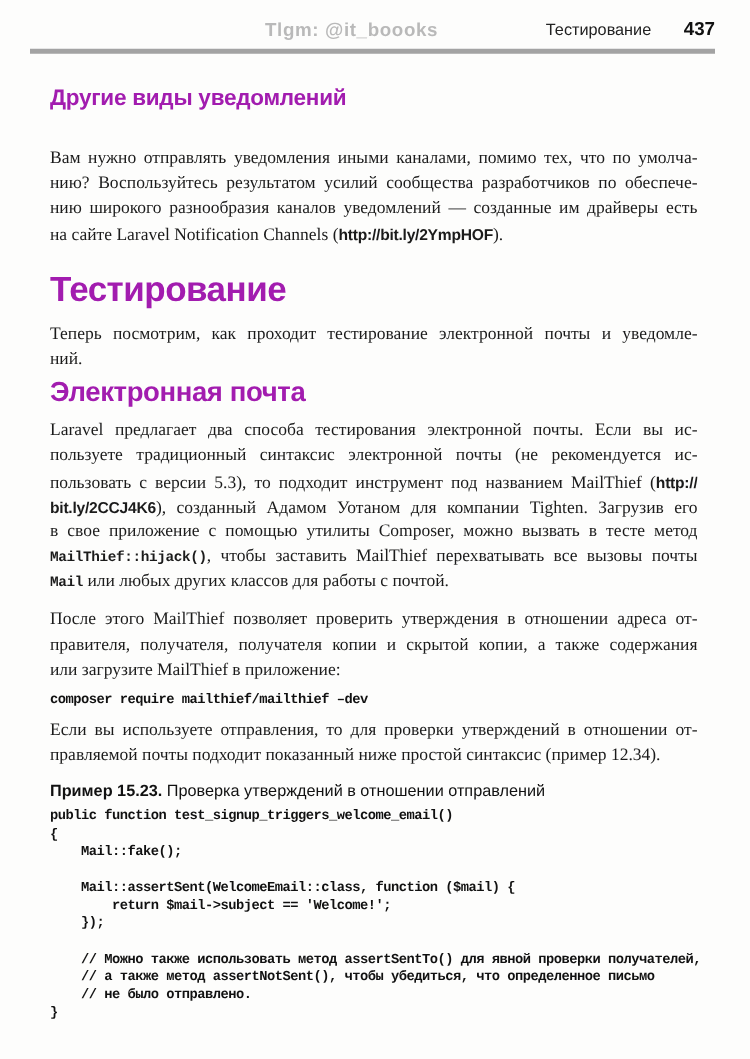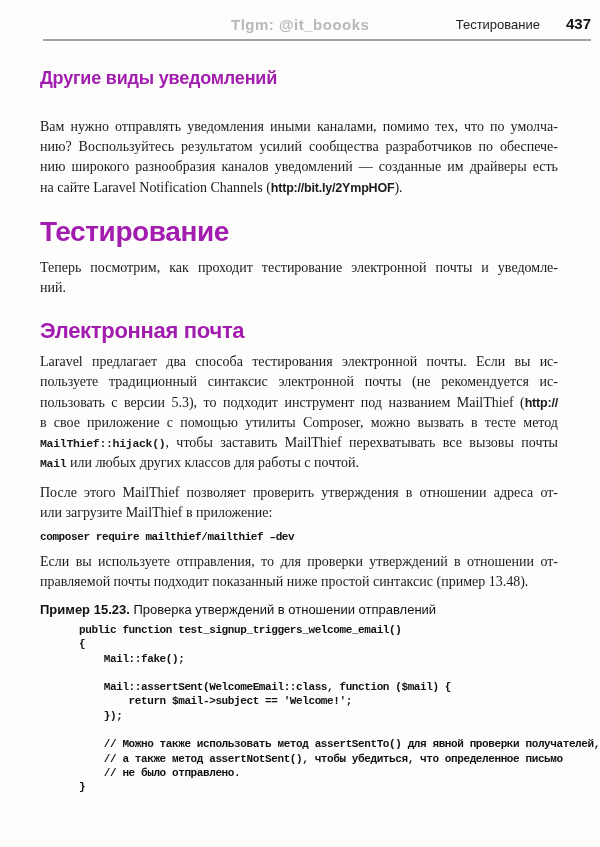--- a/index.html
+++ b/index.html
@@ -6,22 +6,22 @@
   body{
     width:600px;height:847px;overflow:hidden;
     background:#fdfdfc;color:#1b1b1b;
     font-family:"Liberation Serif",serif;
     position:relative;
   }
   .page{position:relative;width:600px;height:847px;}
 
   
   .pagehead{
-    position:absolute;top:0;left:43px;width:548px;height:39px;
-    border-bottom:2px solid #a3a3a3;
+    position:absolute;top:0;left:24px;width:548px;height:39px;
+    border-bottom:4px solid #a3a3a3;
   }
   .watermark{
     position:absolute;left:188px;top:16px;
     font-family:"Liberation Sans",sans-serif;
     font-size:15px;font-weight:bold;letter-spacing:.5px;
     color:#b9b9b9;
   }
   .head-right{
     position:absolute;right:0;top:15px;
     display:flex;align-items:baseline;gap:26px;
@@ -29,21 +29,21 @@
   }
   .running-head{font-size:13px;color:#222;}
   .page-number{font-size:15px;font-weight:bold;color:#111;}
 
   
   .content{position:absolute;left:40px;top:39px;width:518px;}
 
   h1,h2,h3{font-family:"Liberation Sans",sans-serif;color:#a21caf;margin:0;}
   .h-other{margin-top:28px;font-size:18px;line-height:22px;font-weight:bold;letter-spacing:-.2px;}
   .h-testing{margin-top:16px;font-size:28px;line-height:36px;font-weight:bold;letter-spacing:-.4px;}
-  .h-email{margin-top:19px;font-size:22px;line-height:27px;font-weight:bold;letter-spacing:-.3px;}
+  .h-email{margin-top:2px;font-size:22px;line-height:27px;font-weight:bold;letter-spacing:-.3px;}
 
   .para{margin:0;}
   .mt-p1{margin-top:28px;}
   .mt-p2{margin-top:8px;}
   .mt-p3{margin-top:8px;}
   .mt-p4{margin-top:10px;}
   .mt-p5{margin-top:7px;}
 
   .tline{
     font-size:14px;line-height:20.2px;
@@ -75,21 +75,20 @@
     margin-top:10px;
     font-family:"Liberation Sans",sans-serif;
     font-size:13px;line-height:16px;color:#111;
   }
   .example-caption .cap-label{font-weight:bold;}
   .codeblock{
     margin-top:5px;
     font-family:"Liberation Mono","DejaVu Sans Mono",monospace;
     font-weight:bold;font-size:11px;letter-spacing:-.4px;line-height:14.3px;
     color:#111;
-    margin-left:39px;
   }
 </style>
 </head>
 <body>
 
 <div class="page">
 
   <div class="pagehead">
     <span class="watermark">Tlgm: @it_boooks</span>
     <span class="head-right">
@@ -115,35 +114,37 @@
         <div class="tline"><span class="seg-r">Теперь посмотрим, как проходит тестирование электронной почты и уведомле-</span></div>
         <div class="tline last"><span class="seg-r">ний.</span></div>
       </div>
 
     <h2 class="h-email">Электронная почта</h2>
 
     <div class="para mt-p3">
         <div class="tline"><span class="seg-r">Laravel предлагает два способа тестирования электронной почты. Если вы ис-</span></div>
         <div class="tline"><span class="seg-r">пользуете традиционный синтаксис электронной почты (не рекомендуется ис-</span></div>
         <div class="tline"><span class="seg-r">пользовать с версии 5.3), то подходит инструмент под названием MailThief (</span><span class="seg-u">http://</span></div>
+        <div class="tline"><span class="seg-u">bit.ly/2CCJ4K6</span><span class="seg-r">), созданный Адамом Уотаном для компании Tighten. Загрузив его</span></div>
         <div class="tline"><span class="seg-r">в свое приложение с помощью утилиты Composer, можно вызвать в тесте метод</span></div>
         <div class="tline"><span class="seg-m">MailThief::hijack()</span><span class="seg-r">, чтобы заставить MailThief перехватывать все вызовы почты</span></div>
         <div class="tline last"><span class="seg-m">Mail</span><span class="seg-r"> или любых других классов для работы с почтой.</span></div>
       </div>
 
     <div class="para mt-p4">
         <div class="tline"><span class="seg-r">После этого MailThief позволяет проверить утверждения в отношении адреса от-</span></div>
+        <div class="tline"><span class="seg-r">правителя, получателя, получателя копии и скрытой копии, а также содержания</span></div>
         <div class="tline last"><span class="seg-r">или загрузите MailThief в приложение:</span></div>
       </div>
 
     <pre class="codeline">composer require mailthief/mailthief –dev</pre>
 
     <div class="para mt-p5">
         <div class="tline"><span class="seg-r">Если вы используете отправления, то для проверки утверждений в отношении от-</span></div>
-        <div class="tline last"><span class="seg-r">правляемой почты подходит показанный ниже простой синтаксис (пример 13.48).</span></div>
+        <div class="tline last"><span class="seg-r">правляемой почты подходит показанный ниже простой синтаксис (пример 12.34).</span></div>
       </div>
 
     <div class="example-caption">
       <span class="cap-label">Пример 15.23.</span><span class="cap-title"> Проверка утверждений в отношении отправлений</span>
     </div>
 
     <pre class="codeblock">public function test_signup_triggers_welcome_email()
 {
     Mail::fake();
 

